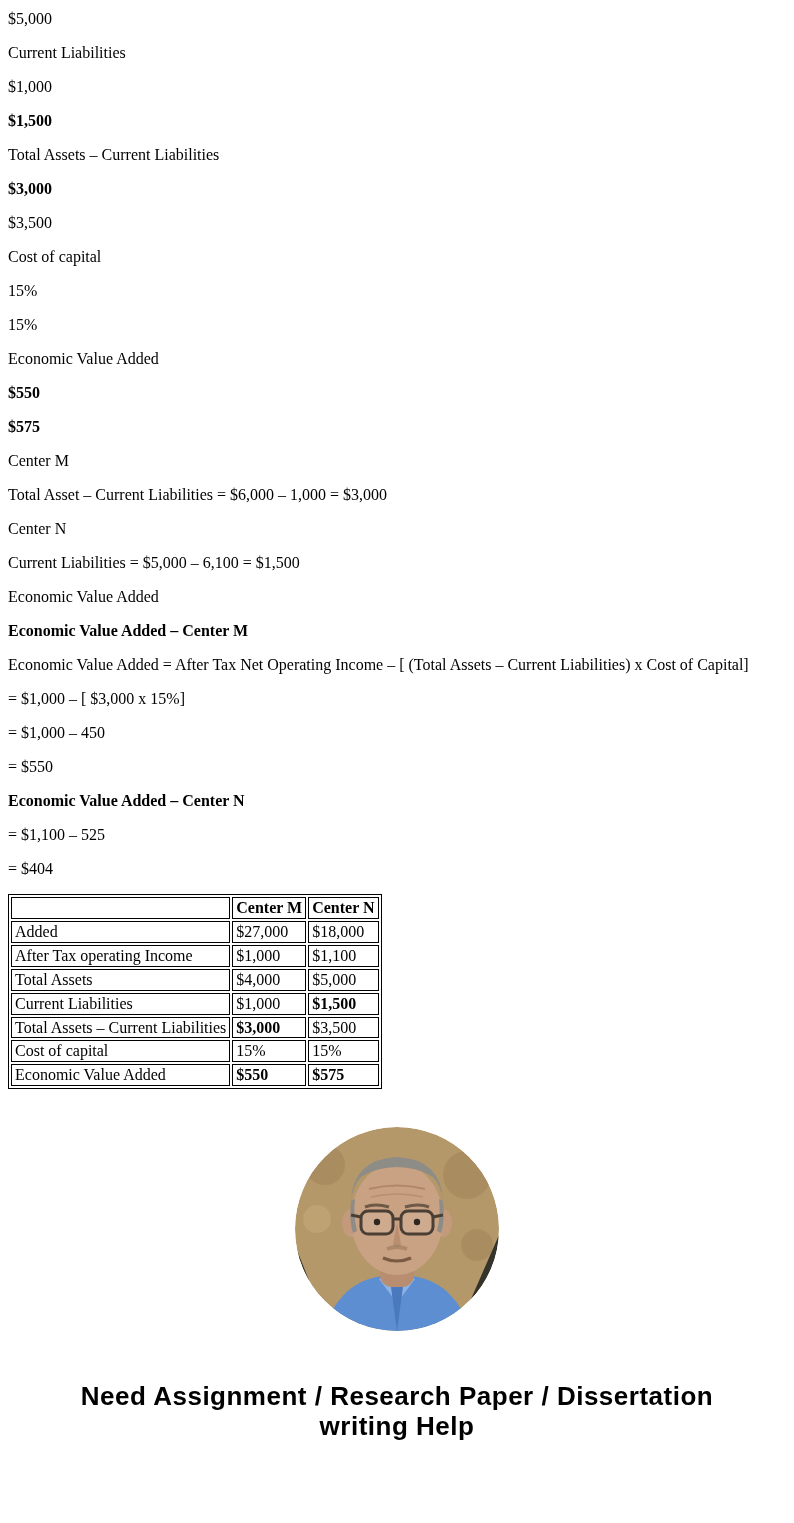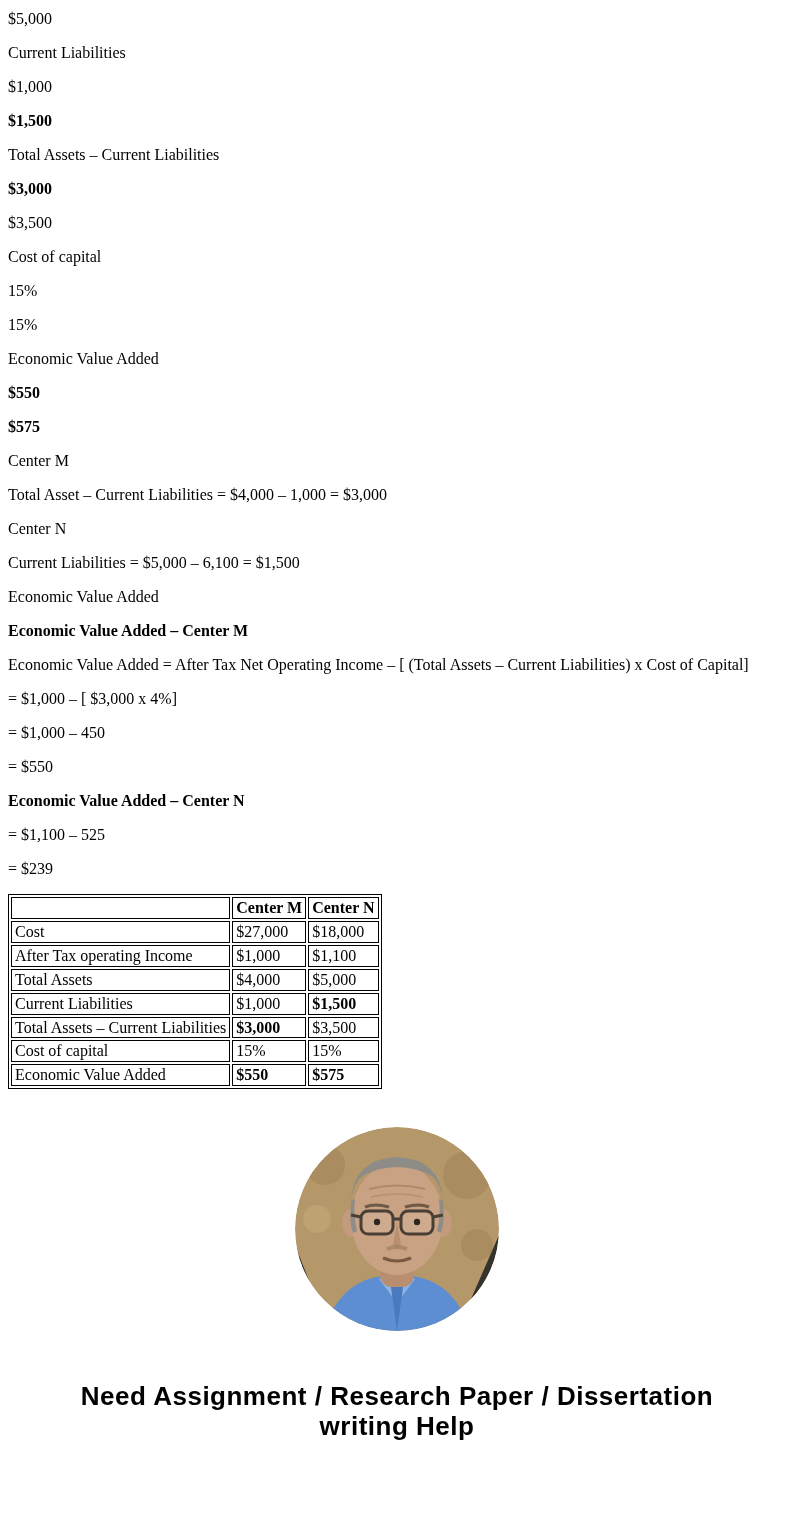--- a/index.html
+++ b/index.html
@@ -81,42 +81,42 @@
   <p class="para">Total Assets – Current Liabilities</p>
   <p class="para b">$3,000</p>
   <p class="para">$3,500</p>
   <p class="para">Cost of capital</p>
   <p class="para">15%</p>
   <p class="para">15%</p>
   <p class="para">Economic Value Added</p>
   <p class="para b">$550</p>
   <p class="para b">$575</p>
   <p class="para">Center M</p>
-  <p class="para">Total Asset – Current Liabilities = $4,000 – 1,000 = $3,000</p>
+  <p class="para">Total Asset – Current Liabilities = $6,000 – 1,000 = $3,000</p>
   <p class="para">Center N</p>
   <p class="para">Current Liabilities = $5,000 – 6,100 = $1,500</p>
   <p class="para">Economic Value Added</p>
   <p class="para b">Economic Value Added – Center M</p>
   <p class="para">Economic Value Added = After Tax Net Operating Income – [ (Total Assets – Current Liabilities) x Cost of Capital]</p>
-  <p class="para">= $1,000 – [ $3,000 x 4%]</p>
+  <p class="para">= $1,000 – [ $3,000 x 15%]</p>
   <p class="para">= $1,000 – 450</p>
   <p class="para">= $550</p>
   <p class="para b">Economic Value Added – Center N</p>
   <p class="para">= $1,100 – 525</p>
-  <p class="para">= $239</p>
+  <p class="para">= $404</p>
 
   <table class="eva">
     <tbody>
       <tr>
         <td class="label-col"></td>
         <th class="num-col">Center M</th>
         <th class="num-col">Center N</th>
       </tr>
       <tr>
-        <td class="label-col">Cost</td>
+        <td class="label-col">Added</td>
         <td class="num-col">$27,000</td>
         <td class="num-col">$18,000</td>
       </tr>
       <tr>
         <td class="label-col">After Tax operating Income</td>
         <td class="num-col">$1,000</td>
         <td class="num-col">$1,100</td>
       </tr>
       <tr>
         <td class="label-col">Total Assets</td>

